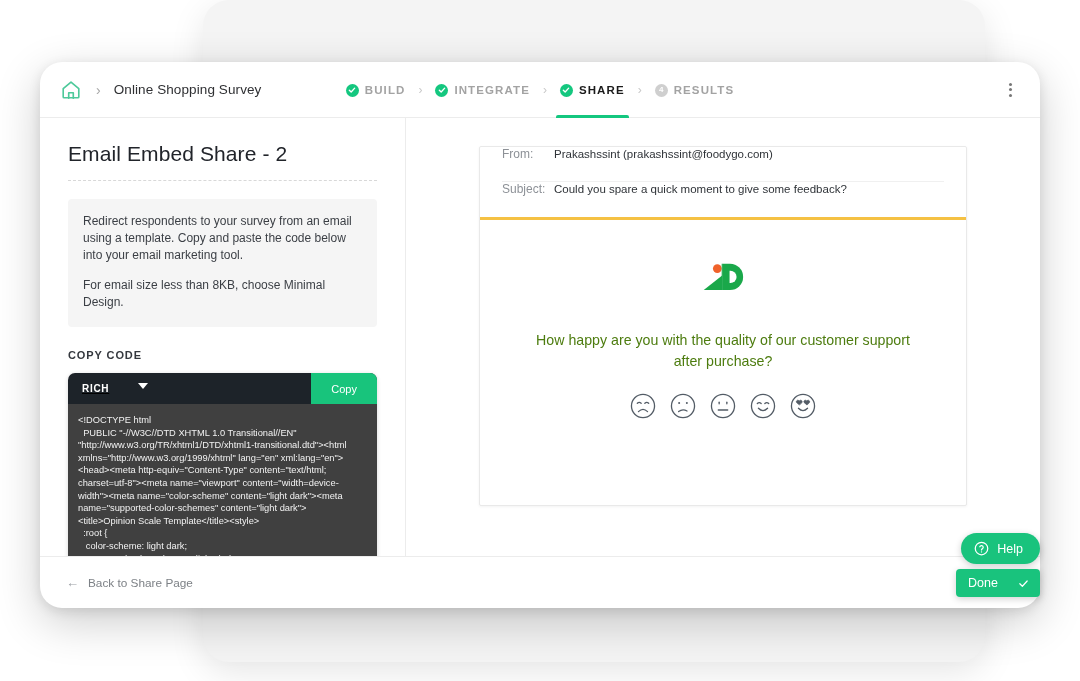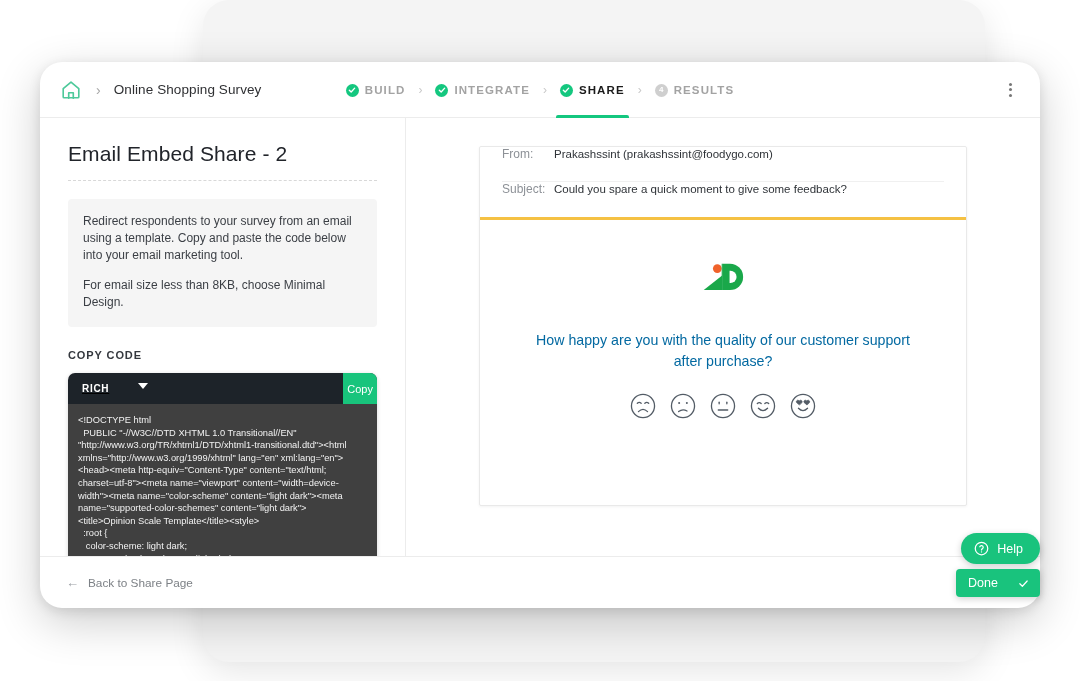--- a/index.html
+++ b/index.html
@@ -134,21 +134,21 @@
   .code-select {
     display: flex; gap: 29px; cursor: pointer; text-decoration: underline;
   }
   .code-select .val {
     color: #ffffff; font-size: 10px; font-weight: bold; letter-spacing: .7px;
   }
   .caret { width: 0; height: 0; border-left: 5px solid transparent;
            border-right: 5px solid transparent; border-top: 6px solid #ffffff; }
   .copy-btn {
     background: #18c47c; color: #fff; font-size: 11px;
-    height: 100%; padding: 0 4px; border: none; cursor: pointer;
+    height: 100%; padding: 0 20px; border: none; cursor: pointer;
     display: flex; align-items: center; font-family: inherit;
   }
   .code-body {
     background: #404040; height: 163px;
     padding: 10px 12px 0 10px;
     overflow: hidden;
   }
   .code-body pre {
     font-family: "Liberation Sans", sans-serif;
     font-size: 9.3px; line-height: 12.6px; color: #f2f2f2;
@@ -176,21 +176,21 @@
   .meta-val { font-size: 11.5px; color: #2f3338; text-align: center; }
   .email-accent { height: 3px; background: #f5c143; }
 
   .email-body {
     flex: 1; display: flex; flex-direction: column;
     align-items: center; padding: 42px 40px 0 40px;
   }
   .logo { width: 42px; height: 38px; display: block; }
   .question {
     margin-top: 30px;
-    font-size: 14.2px; line-height: 21px; color: #0369a1;
+    font-size: 14.2px; line-height: 21px; color: #4d7c0f;
     text-align: center; max-width: 400px;
   }
   .faces { margin-top: 20px; display: flex; gap: 12px; }
   .face { width: 28px; height: 28px; cursor: pointer; display: block; }
 
   
   .footer {
     height: 52px; min-height: 52px;
     border-top: 1px solid #ececec;
     display: flex; align-items: center;

